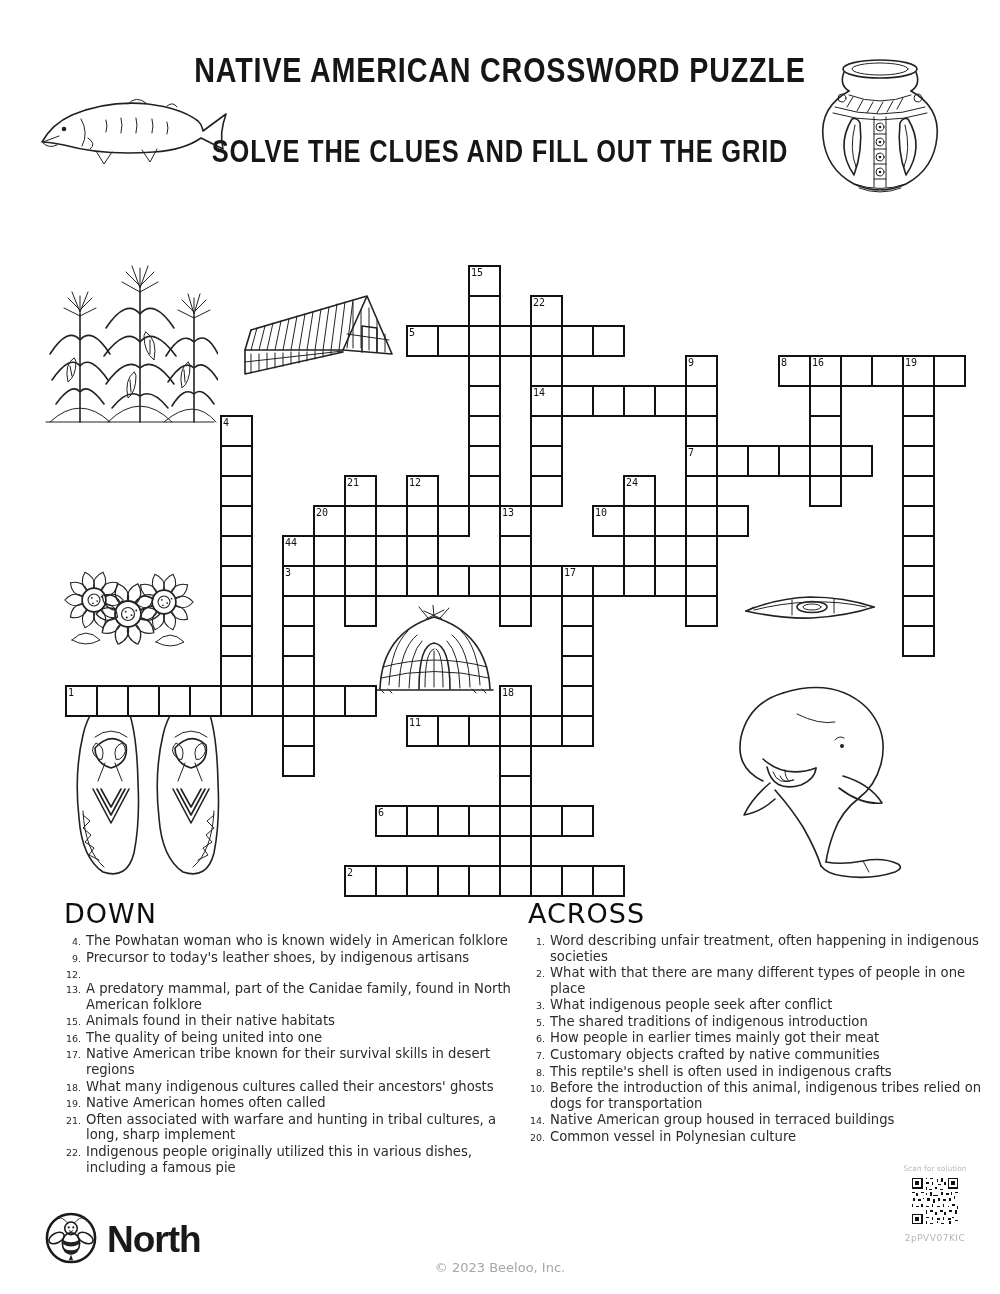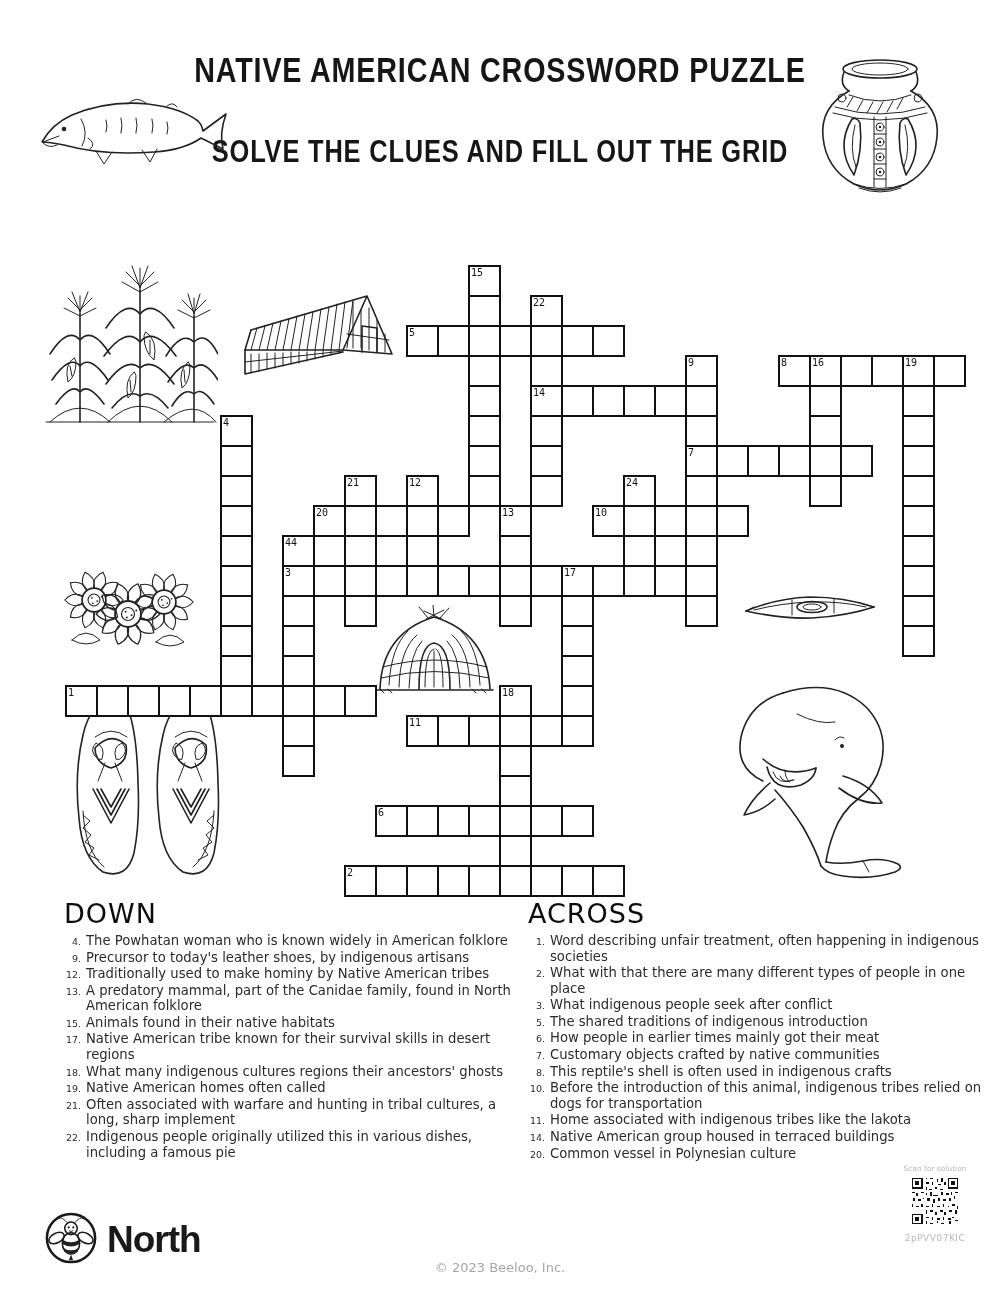--- a/index.html
+++ b/index.html
@@ -413,37 +413,40 @@
         <div class="clue">
           <span class="clue-num">4.</span>
           <span class="clue-text">The Powhatan woman who is known widely in American folklore</span>
         </div>
         <div class="clue">
           <span class="clue-num">9.</span>
           <span class="clue-text">Precursor to today's leather shoes, by indigenous artisans</span>
         </div>
         <div class="clue">
           <span class="clue-num">12.</span>
-          <span class="clue-text">Traditionally used to make hominy by Native American tribes</span>
         </div>
         <div class="clue">
           <span class="clue-num">13.</span>
           <span class="clue-text">A predatory mammal, part of the Canidae family, found in North American folklore</span>
         </div>
         <div class="clue">
           <span class="clue-num">15.</span>
           <span class="clue-text">Animals found in their native habitats</span>
         </div>
         <div class="clue">
+          <span class="clue-num">16.</span>
+          <span class="clue-text">The quality of being united into one</span>
+        </div>
+        <div class="clue">
           <span class="clue-num">17.</span>
           <span class="clue-text">Native American tribe known for their survival skills in desert regions</span>
         </div>
         <div class="clue">
           <span class="clue-num">18.</span>
-          <span class="clue-text">What many indigenous cultures regions their ancestors' ghosts</span>
+          <span class="clue-text">What many indigenous cultures called their ancestors' ghosts</span>
         </div>
         <div class="clue">
           <span class="clue-num">19.</span>
           <span class="clue-text">Native American homes often called</span>
         </div>
         <div class="clue">
           <span class="clue-num">21.</span>
           <span class="clue-text">Often associated with warfare and hunting in tribal cultures, a long, sharp implement</span>
         </div>
         <div class="clue">
@@ -479,24 +482,20 @@
           <span class="clue-num">7.</span>
           <span class="clue-text">Customary objects crafted by native communities</span>
         </div>
         <div class="clue">
           <span class="clue-num">8.</span>
           <span class="clue-text">This reptile's shell is often used in indigenous crafts</span>
         </div>
         <div class="clue">
           <span class="clue-num">10.</span>
           <span class="clue-text">Before the introduction of this animal, indigenous tribes relied on dogs for transportation</span>
-        </div>
-        <div class="clue">
-          <span class="clue-num">11.</span>
-          <span class="clue-text">Home associated with indigenous tribes like the lakota</span>
         </div>
         <div class="clue">
           <span class="clue-num">14.</span>
           <span class="clue-text">Native American group housed in terraced buildings</span>
         </div>
         <div class="clue">
           <span class="clue-num">20.</span>
           <span class="clue-text">Common vessel in Polynesian culture</span>
         </div>
       </div>

